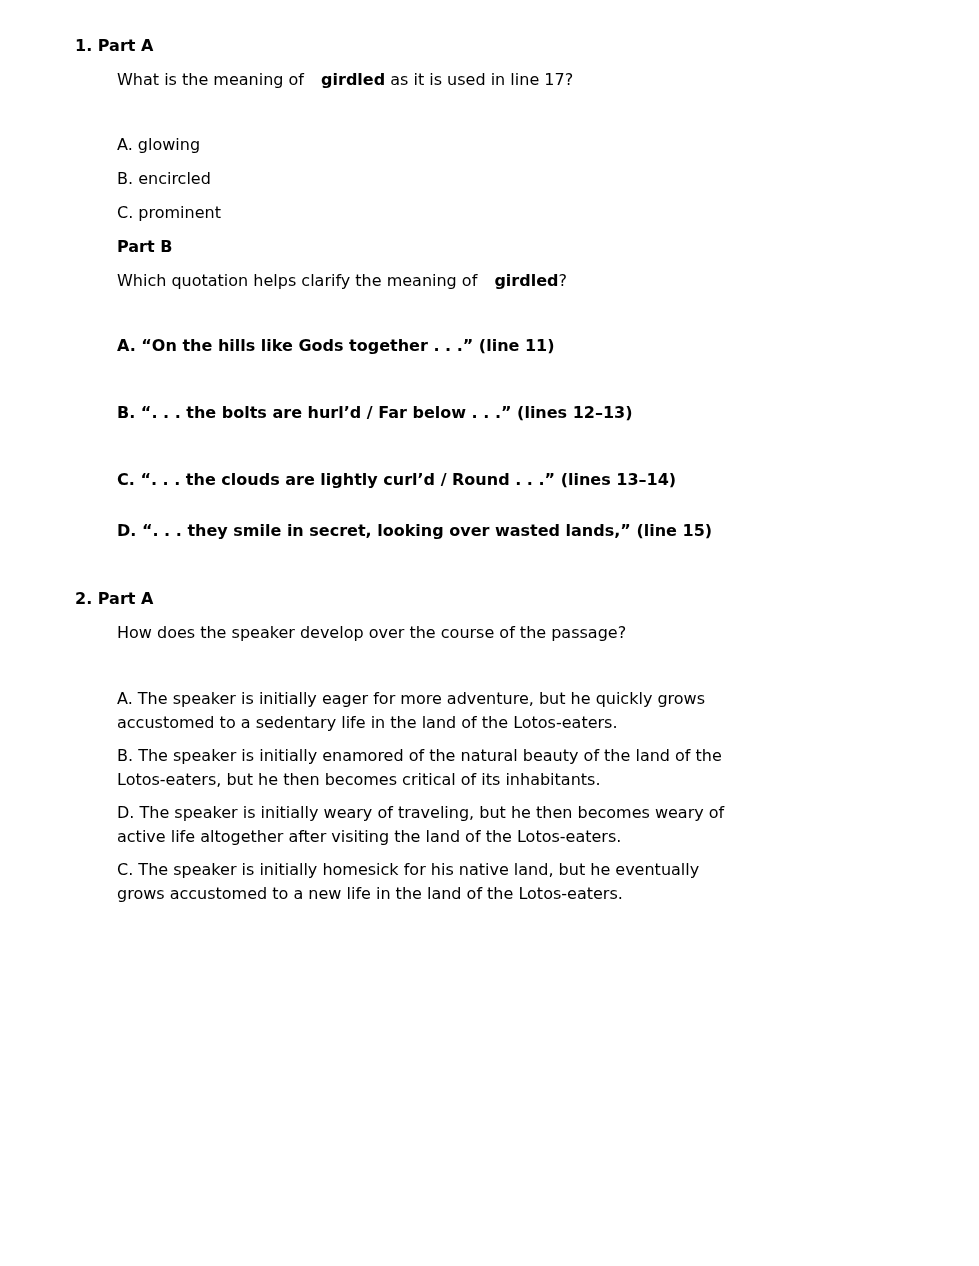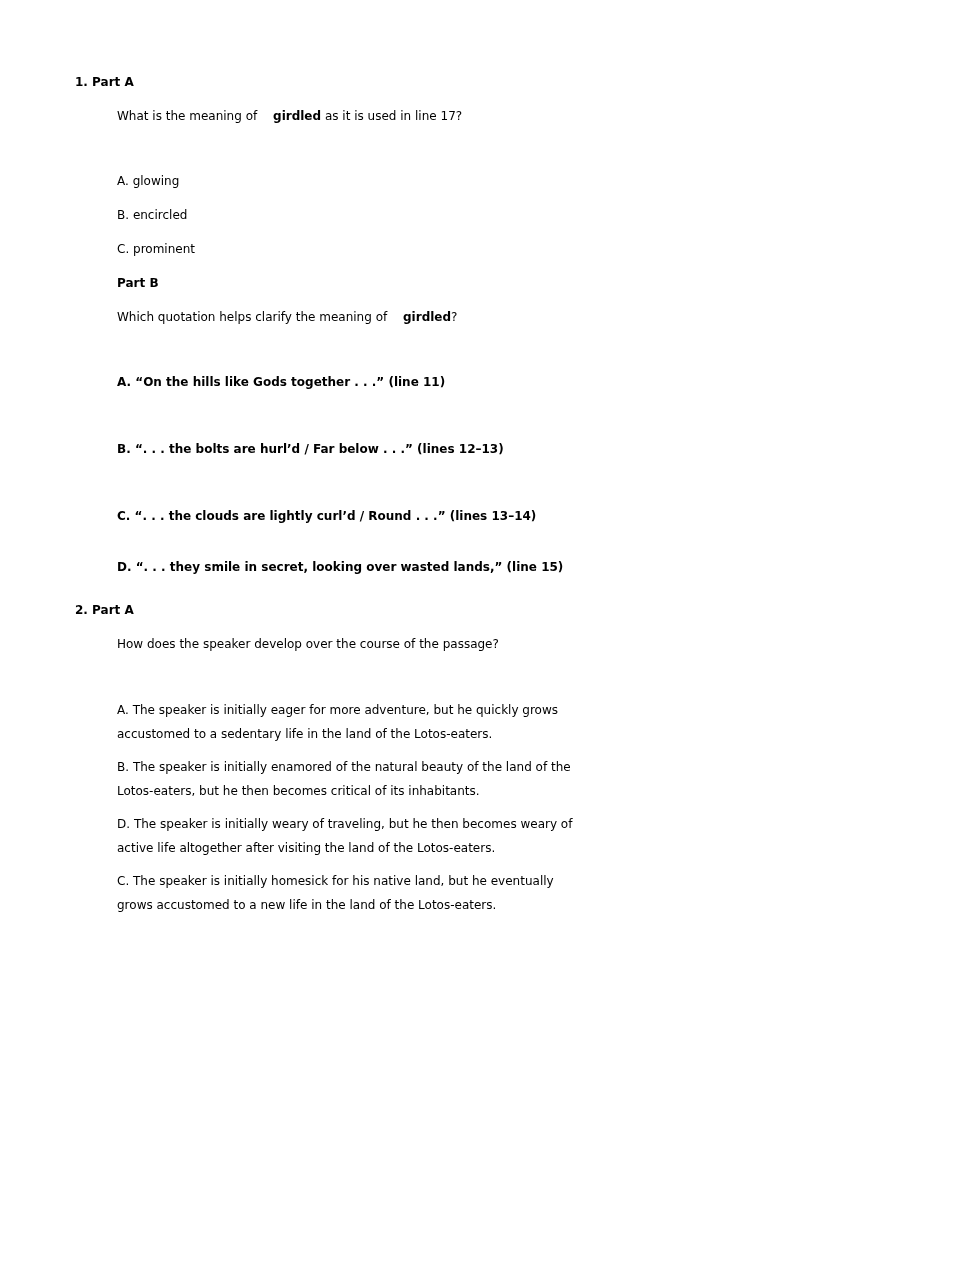--- a/index.html
+++ b/index.html
@@ -5,37 +5,37 @@
 <style>
   * { box-sizing: border-box; }
   html, body { margin: 0; padding: 0; background: #ffffff; }
   .page {
     position: relative;
     width: 811px;
     height: 1266px;
     background: #ffffff;
     color: #000000;
     font-family: "DejaVu Sans", "Liberation Sans", sans-serif;
-    font-size: 12px;
+    font-size: 16px;
     line-height: 24px;
-    padding: 70px 30px 0 75px;
+    padding: 34px 30px 0 75px;
     overflow: hidden;
   }
   .q-heading { font-weight: bold; }
   .q-body { margin-left: 42px; }
   .prompt { margin: 10px 0 0 0; white-space: nowrap; }
   .bold-word { font-weight: bold; margin-left: 12px; }
   .part-heading { font-weight: bold; }
   .options { margin-top: 41px; }
   .opt { white-space: nowrap; }
   .options-tight .opt { margin-bottom: 10px; }
   .options-spread .opt { margin-top: 43px; font-weight: bold; }
   .options-spread .opt:first-child { margin-top: 0; }
   .options-spread .opt:last-child { margin-top: 27px; }
-  .question-2 { margin-top: 19px; }
+  .question-2 { margin-top: 44px; }
   .part2-options { width: 755px; text-align: left; margin-top: 42px; }
   .opt2 + .opt2 { margin-top: 9px; }
   .opt2-line { white-space: nowrap; }
 </style>
 </head>
 <body>
 
 <div class="page">
 
   <section class="question question-1">

